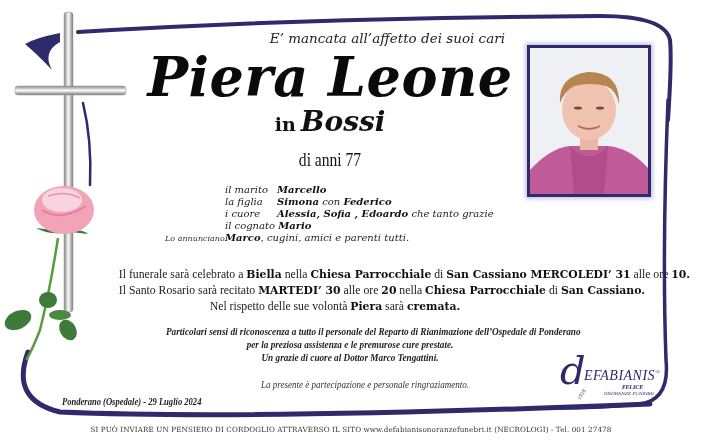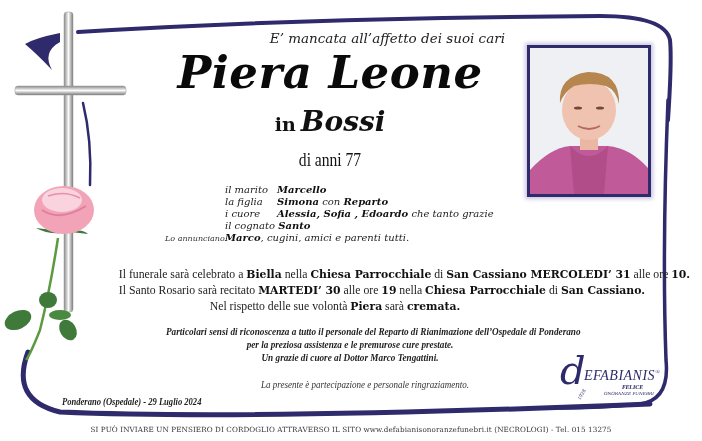--- a/index.html
+++ b/index.html
@@ -1,20 +1,20 @@
 <!DOCTYPE html>
 <html><head>
   <meta charset="utf-8">
   <style>
     html, body { margin: 0; padding: 0; background: #ffffff; }
     body { width: 702px; height: 441px; position: relative; overflow: hidden; font-family: "DejaVu Serif", serif; color: #111; }
     .abs { position: absolute; }
     svg.frame { position: absolute; left: 0; top: 0; }
     .subtitle { left: 160px; top: 30px; width: 345px; text-align: right; font-style: italic; font-size: 13.5px; color: #222; font-family: "DejaVu Serif", serif; }
-    .name { left: 130px; top: 50px; width: 400px; text-align: center; font-size: 45px; font-weight: bold; font-style: italic; letter-spacing: 0.5px; font-family: "DejaVu Serif", serif; color: #0a0a0a; line-height: 1; }
+    .name { left: 130px; top: 50px; width: 400px; text-align: center; font-size: 54px; font-weight: bold; font-style: italic; letter-spacing: 0.5px; font-family: "DejaVu Serif", serif; color: #0a0a0a; line-height: 1; }
     .married { left: 195px; top: 108px; width: 270px; text-align: center; font-family: "DejaVu Serif", serif; color: #111; line-height: 1; }
     .married .pre { font-size: 19px; font-weight: bold; }
     .married .sur { font-size: 28px; font-weight: bold; font-style: italic; }
     .age { left: 250px; top: 149px; width: 160px; text-align: center; font-family: "Liberation Serif", serif; font-size: 19px; color: #111; transform: scaleX(0.82); }
     .ann-label { left: 165px; top: 186px; font-size: 8px; font-style: italic; color: #333; margin-top: 48px; }
     .fam { left: 225px; font-size: 10px; font-style: italic; color: #222; white-space: nowrap; }
     .fam .rel { display: inline-block; width: 52px; }
     .fam b { font-weight: bold; color: #111; }
     .info { left: 105px; width: 460px; text-align: center; font-family: "Liberation Serif", serif; font-size: 12.5px; color: #222; white-space: nowrap; transform: scaleX(0.94); }
     .info b { font-family: "DejaVu Serif", serif; font-size: 11.5px; color: #111; }
@@ -82,37 +82,37 @@
   <span class="pre">in</span>
   <span class="sur">Bossi</span>
 </div>
 <div class="abs age">di anni 77</div>
 
 <div class="abs ann-label">Lo annunciano:</div>
 <div class="abs fam" style="top:184px">
   <span class="rel">il marito</span><b>Marcello</b>
 </div>
 <div class="abs fam" style="top:196px">
-  <span class="rel">la figlia</span><b>Simona</b><span> con </span><b>Reparto</b>
+  <span class="rel">la figlia</span><b>Simona</b><span> con </span><b>Federico</b>
 </div>
 <div class="abs fam" style="top:208px">
   <span class="rel">i cuore</span><b>Alessia, Sofia , Edoardo</b><span> che tanto grazie</span>
 </div>
 <div class="abs fam" style="top:220px">
-  <span>il cognato</span> <b>Santo</b>
+  <span>il cognato</span> <b>Mario</b>
 </div>
 <div class="abs fam" style="top:232px">
   <b>Marco</b><span>, cugini, amici e parenti tutti.</span>
 </div>
 
 <div class="abs info" style="top:267px">
   <span>Il funerale sarà celebrato a </span><b>Biella</b><span> nella </span><b>Chiesa Parrocchiale</b><span> di </span><b>San Cassiano MERCOLEDI’ 31</b><span> alle ore </span><b>10.</b>
 </div>
 <div class="abs info" style="top:283px">
-  <span>Il Santo Rosario sarà recitato </span><b>MARTEDI’ 30</b><span> alle ore </span><b>19</b><span> nella </span><b>Chiesa Parrocchiale</b><span> di </span><b>San Cassiano.</b>
+  <span>Il Santo Rosario sarà recitato </span><b>MARTEDI’ 30</b><span> alle ore </span><b>20</b><span> nella </span><b>Chiesa Parrocchiale</b><span> di </span><b>San Cassiano.</b>
 </div>
 <div class="abs info" style="top:299px">
   <span>Nel rispetto delle sue volontà </span><b>Piera</b><span> sarà </span><b>cremata.</b>
 </div>
 
 <div class="abs thanks" style="top:326px">Particolari sensi di riconoscenza a tutto il personale del Reparto di Rianimazione dell’Ospedale di Ponderano</div>
 <div class="abs thanks" style="top:339px">per la preziosa assistenza e le premurose cure prestate.</div>
 <div class="abs thanks" style="top:352px">Un grazie di cuore al Dottor Marco Tengattini.</div>
 
 <div class="abs closing">La presente è partecipazione e personale ringraziamento.</div>
@@ -133,13 +133,13 @@
 </div>
 
 <div class="abs logo">
   <span class="d">d</span>
   <span class="brand"><span>EFABIANIS</span><span class="reg">®</span></span>
   <span class="felice">FELICE</span>
   <span class="ofun">ONORANZE FUNEBRI</span>
   <span class="year">1928</span>
 </div>
 
-<div class="abs footer">SI PUÒ INVIARE UN PENSIERO DI CORDOGLIO ATTRAVERSO IL SITO www.defabianisonoranzefunebri.it (NECROLOGI) - Tel. 015 13275</div>
+<div class="abs footer">SI PUÒ INVIARE UN PENSIERO DI CORDOGLIO ATTRAVERSO IL SITO www.defabianisonoranzefunebri.it (NECROLOGI) - Tel. 001 27478</div>
 
 </body></html>

